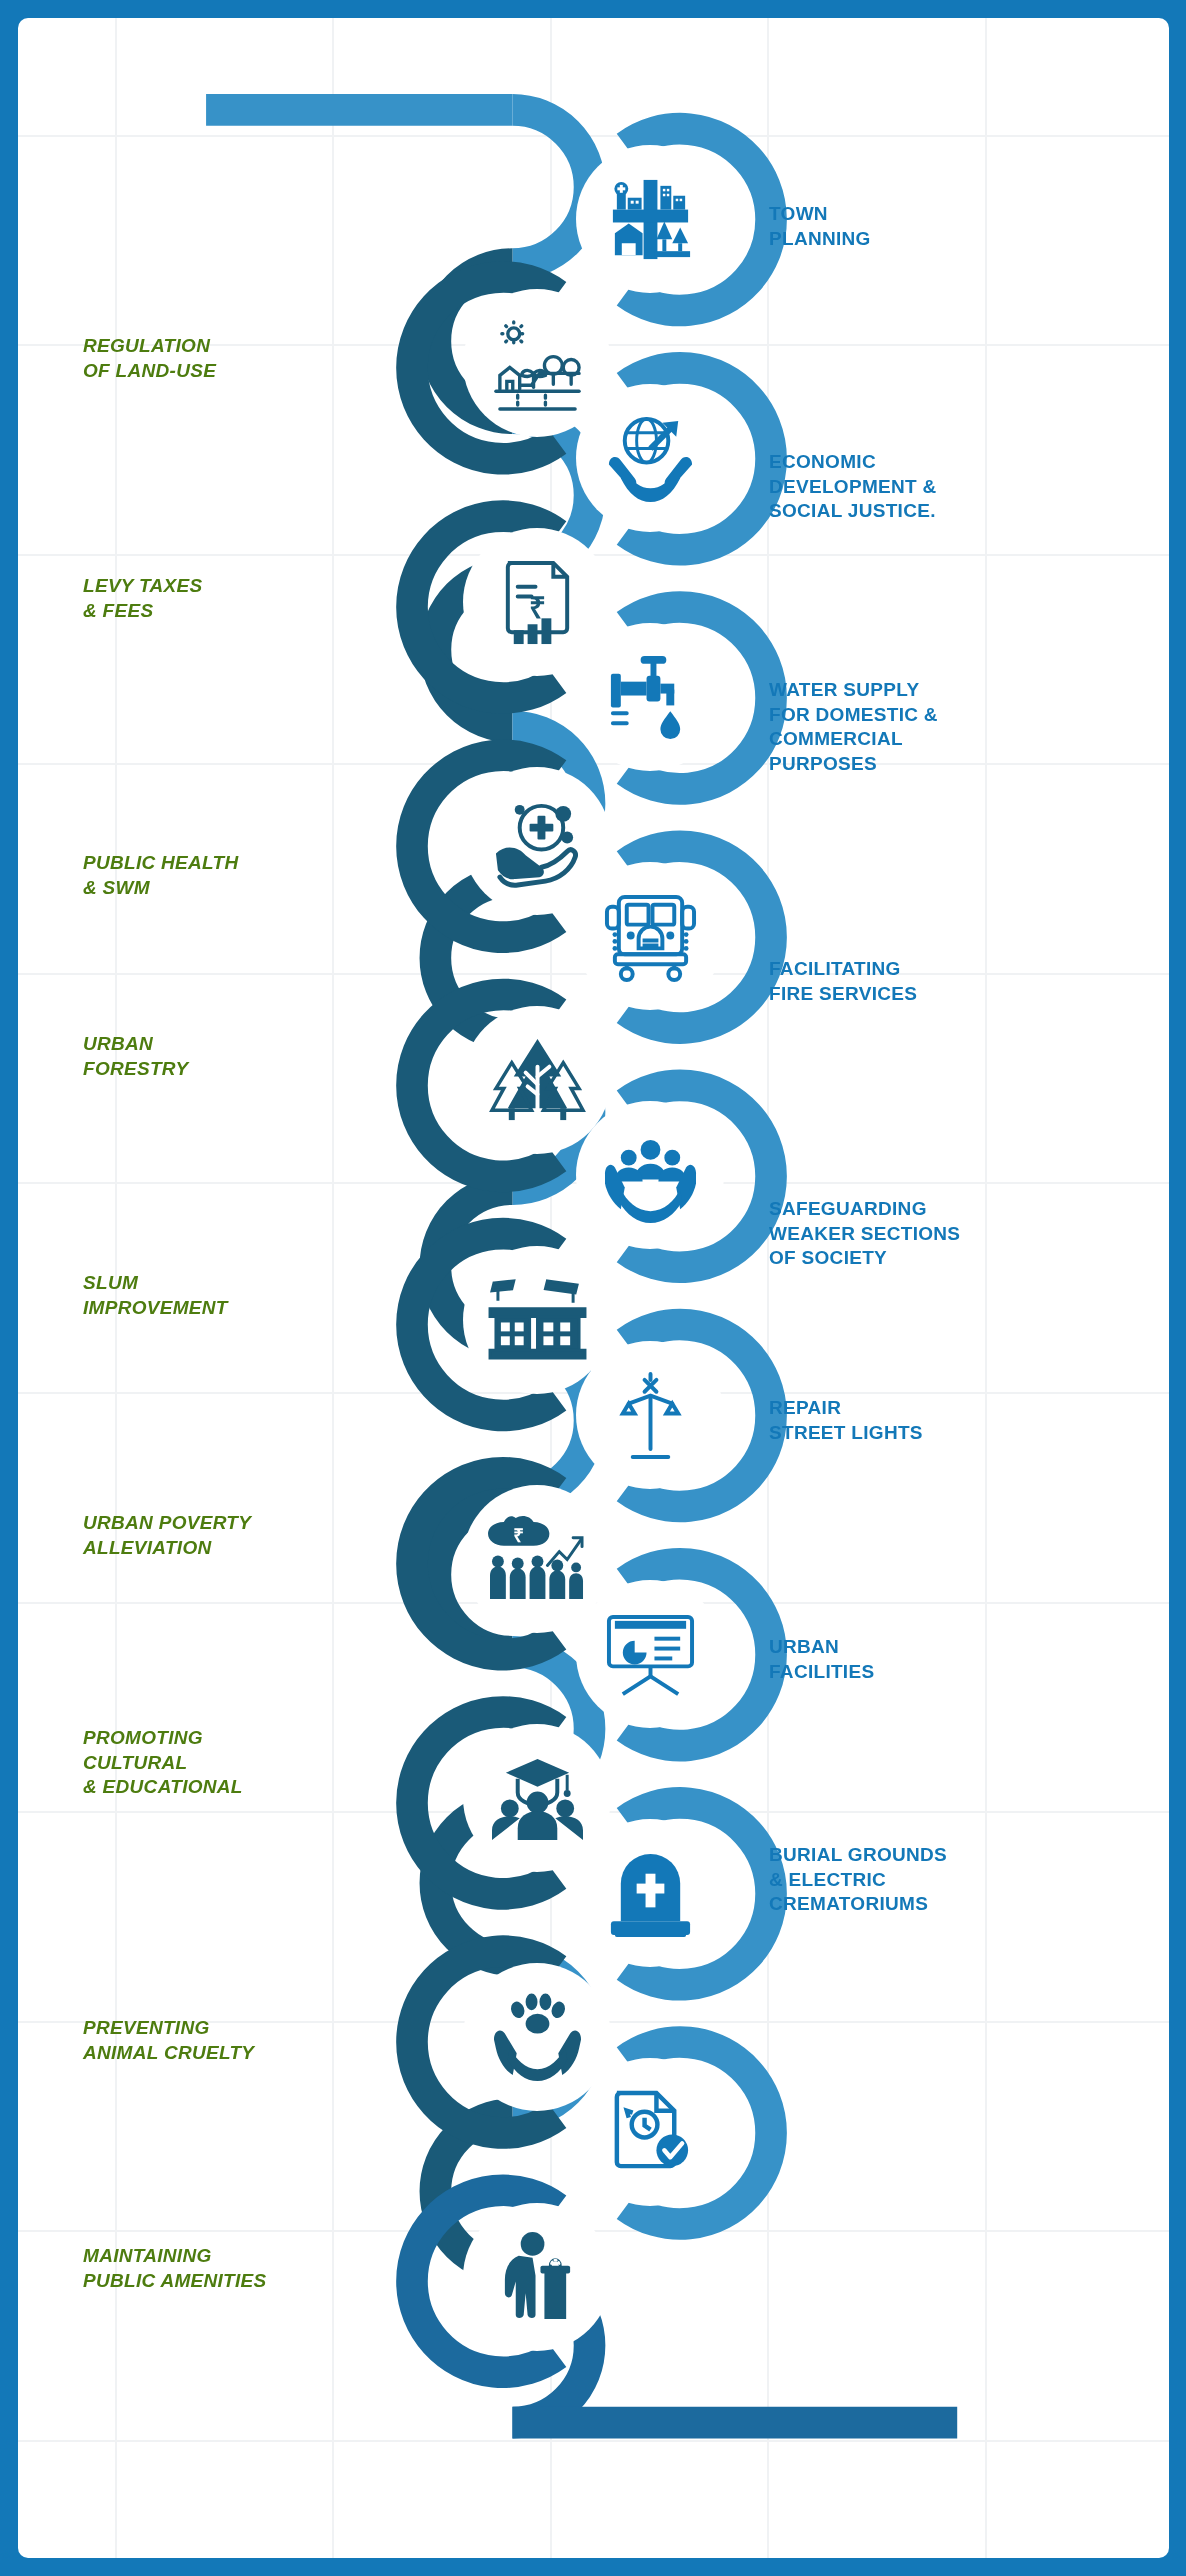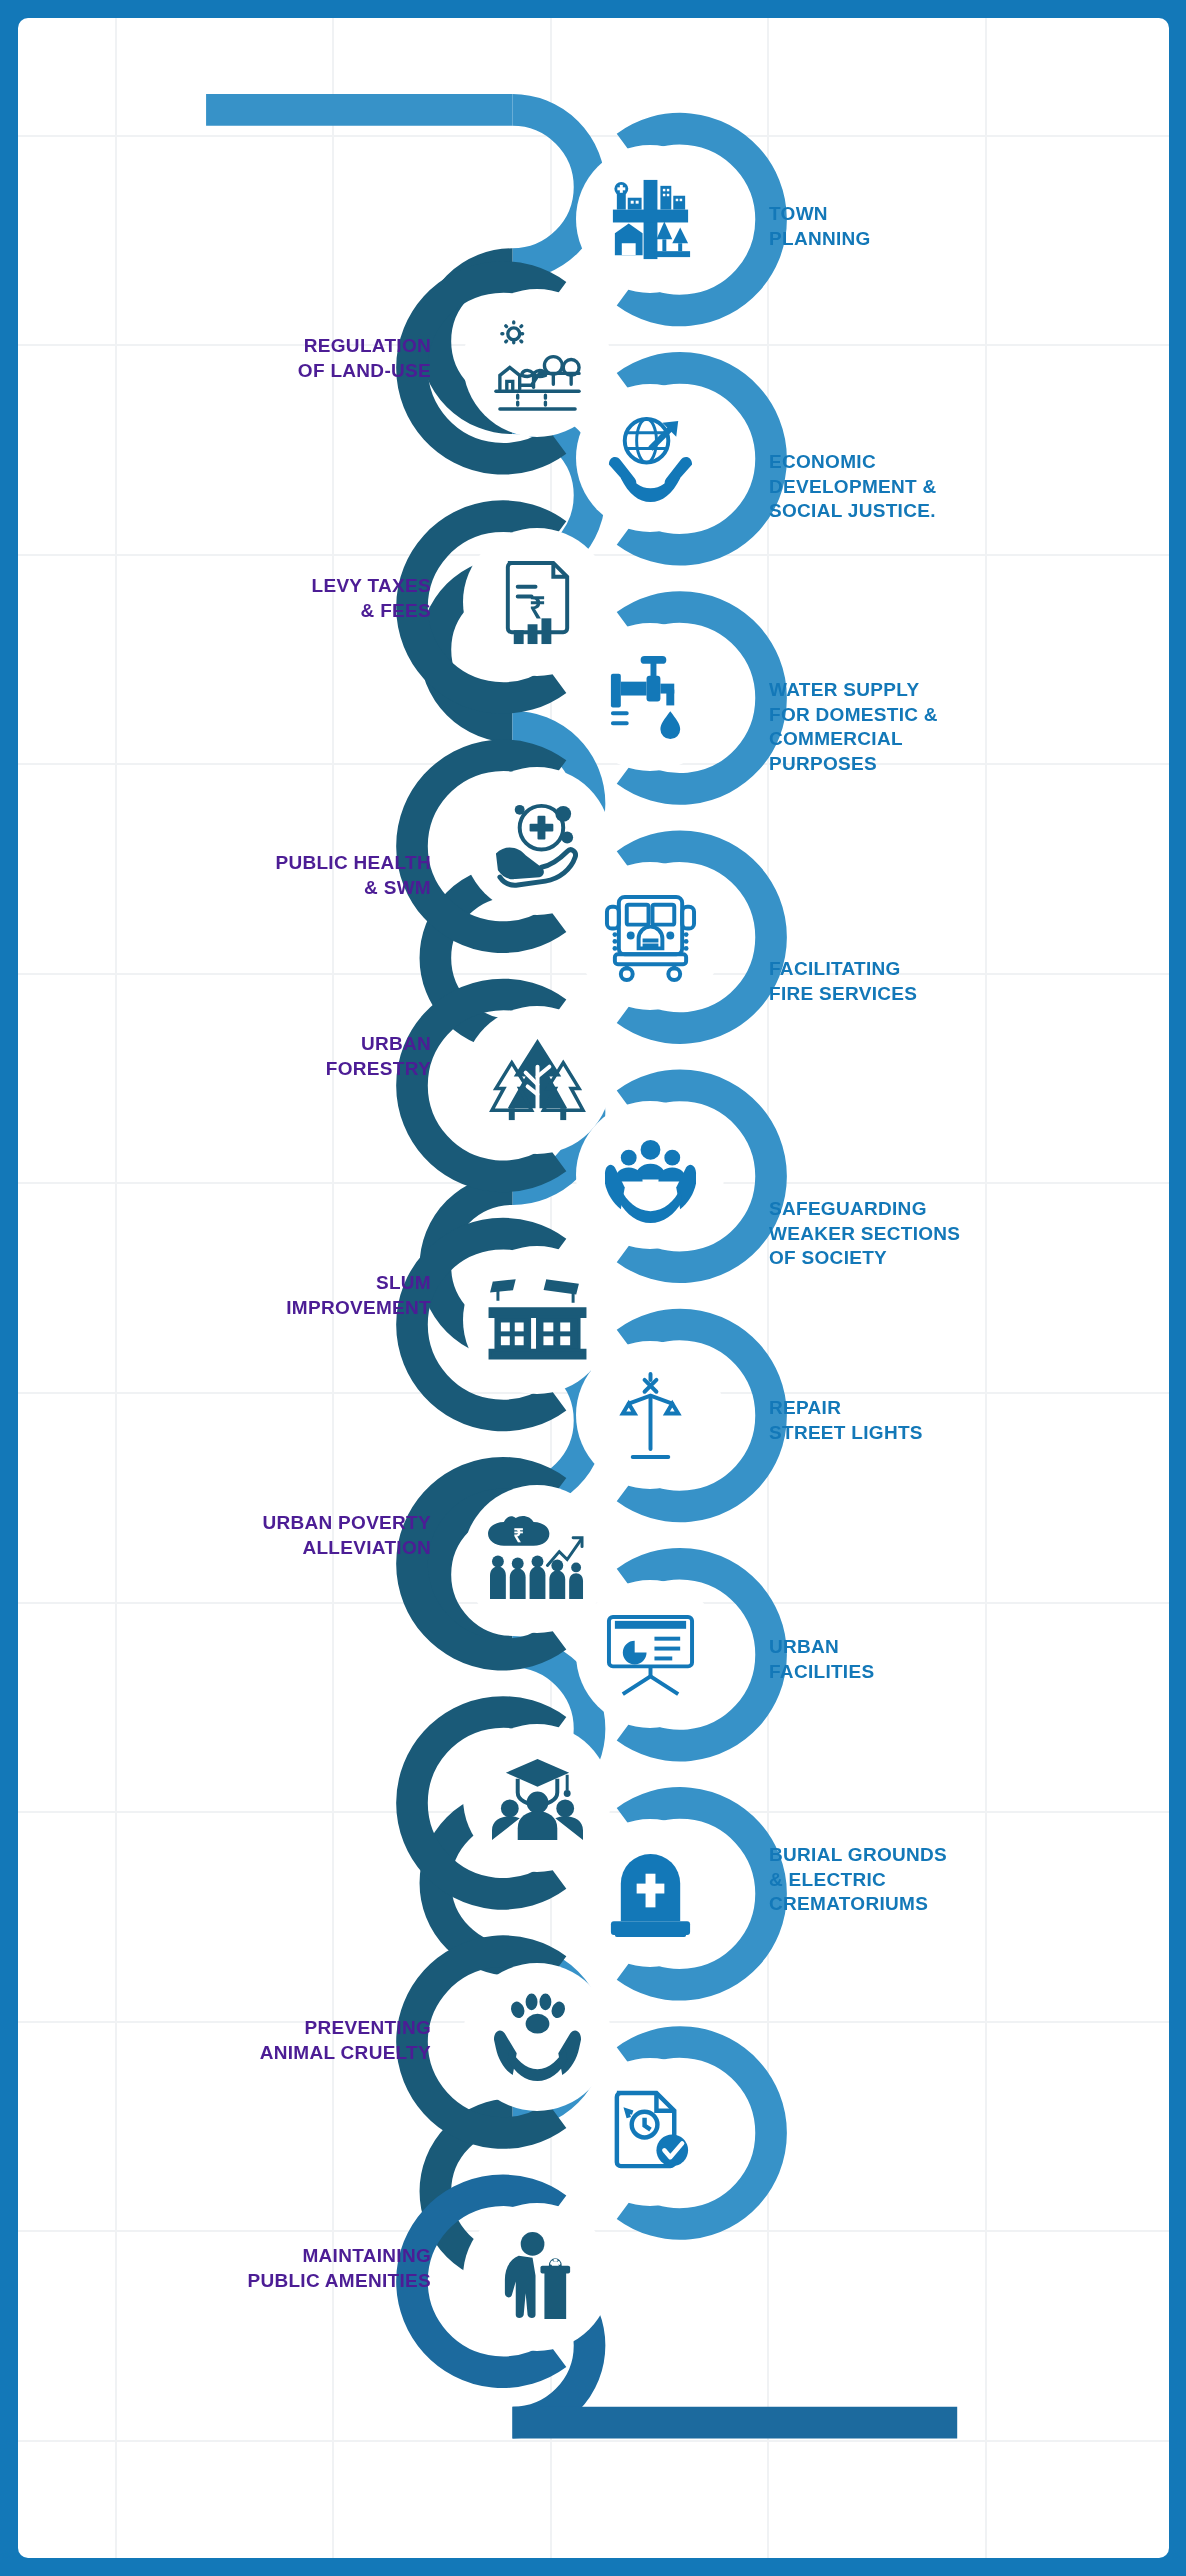--- a/index.html
+++ b/index.html
@@ -38,23 +38,23 @@
   .lbl{
     position:absolute;
     font-weight:700;
     font-size:19px;
     line-height:1.30;
     letter-spacing:0.3px;
     white-space:pre-line;
     text-transform:uppercase;
   }
   .lbl.left{
-    text-align:right;
     right:auto;
-    color:#4c1d95;
+    color:#4d7c0f;
+    font-style:italic;
   }
   .lbl.right{
     text-align:left;
     color:#1378b8;
   }
 </style>
 </head>
 <body>
 
 <div class="frame">
@@ -516,20 +516,23 @@
 WEAKER SECTIONS
 OF SOCIETY</div>
   <div class="lbl left" style="left:65px;top:1253px;width:348px;">SLUM
 IMPROVEMENT</div>
   <div class="lbl right" style="left:751px;top:1378px;width:326px;">REPAIR
 STREET LIGHTS</div>
   <div class="lbl left" style="left:65px;top:1493px;width:348px;">URBAN POVERTY
 ALLEVIATION</div>
   <div class="lbl right" style="left:751px;top:1617px;width:326px;">URBAN
 FACILITIES</div>
+  <div class="lbl left" style="left:65px;top:1708px;width:348px;">PROMOTING
+CULTURAL
+&amp; EDUCATIONAL</div>
   <div class="lbl right" style="left:751px;top:1825px;width:326px;">BURIAL GROUNDS
 &amp; ELECTRIC
 CREMATORIUMS</div>
   <div class="lbl left" style="left:65px;top:1971px;width:348px;margin-top:27px;">PREVENTING
 ANIMAL  CRUELTY</div>
   <div class="lbl left" style="left:65px;top:2226px;width:348px;">MAINTAINING
 PUBLIC AMENITIES</div>
 
 </div>
 

